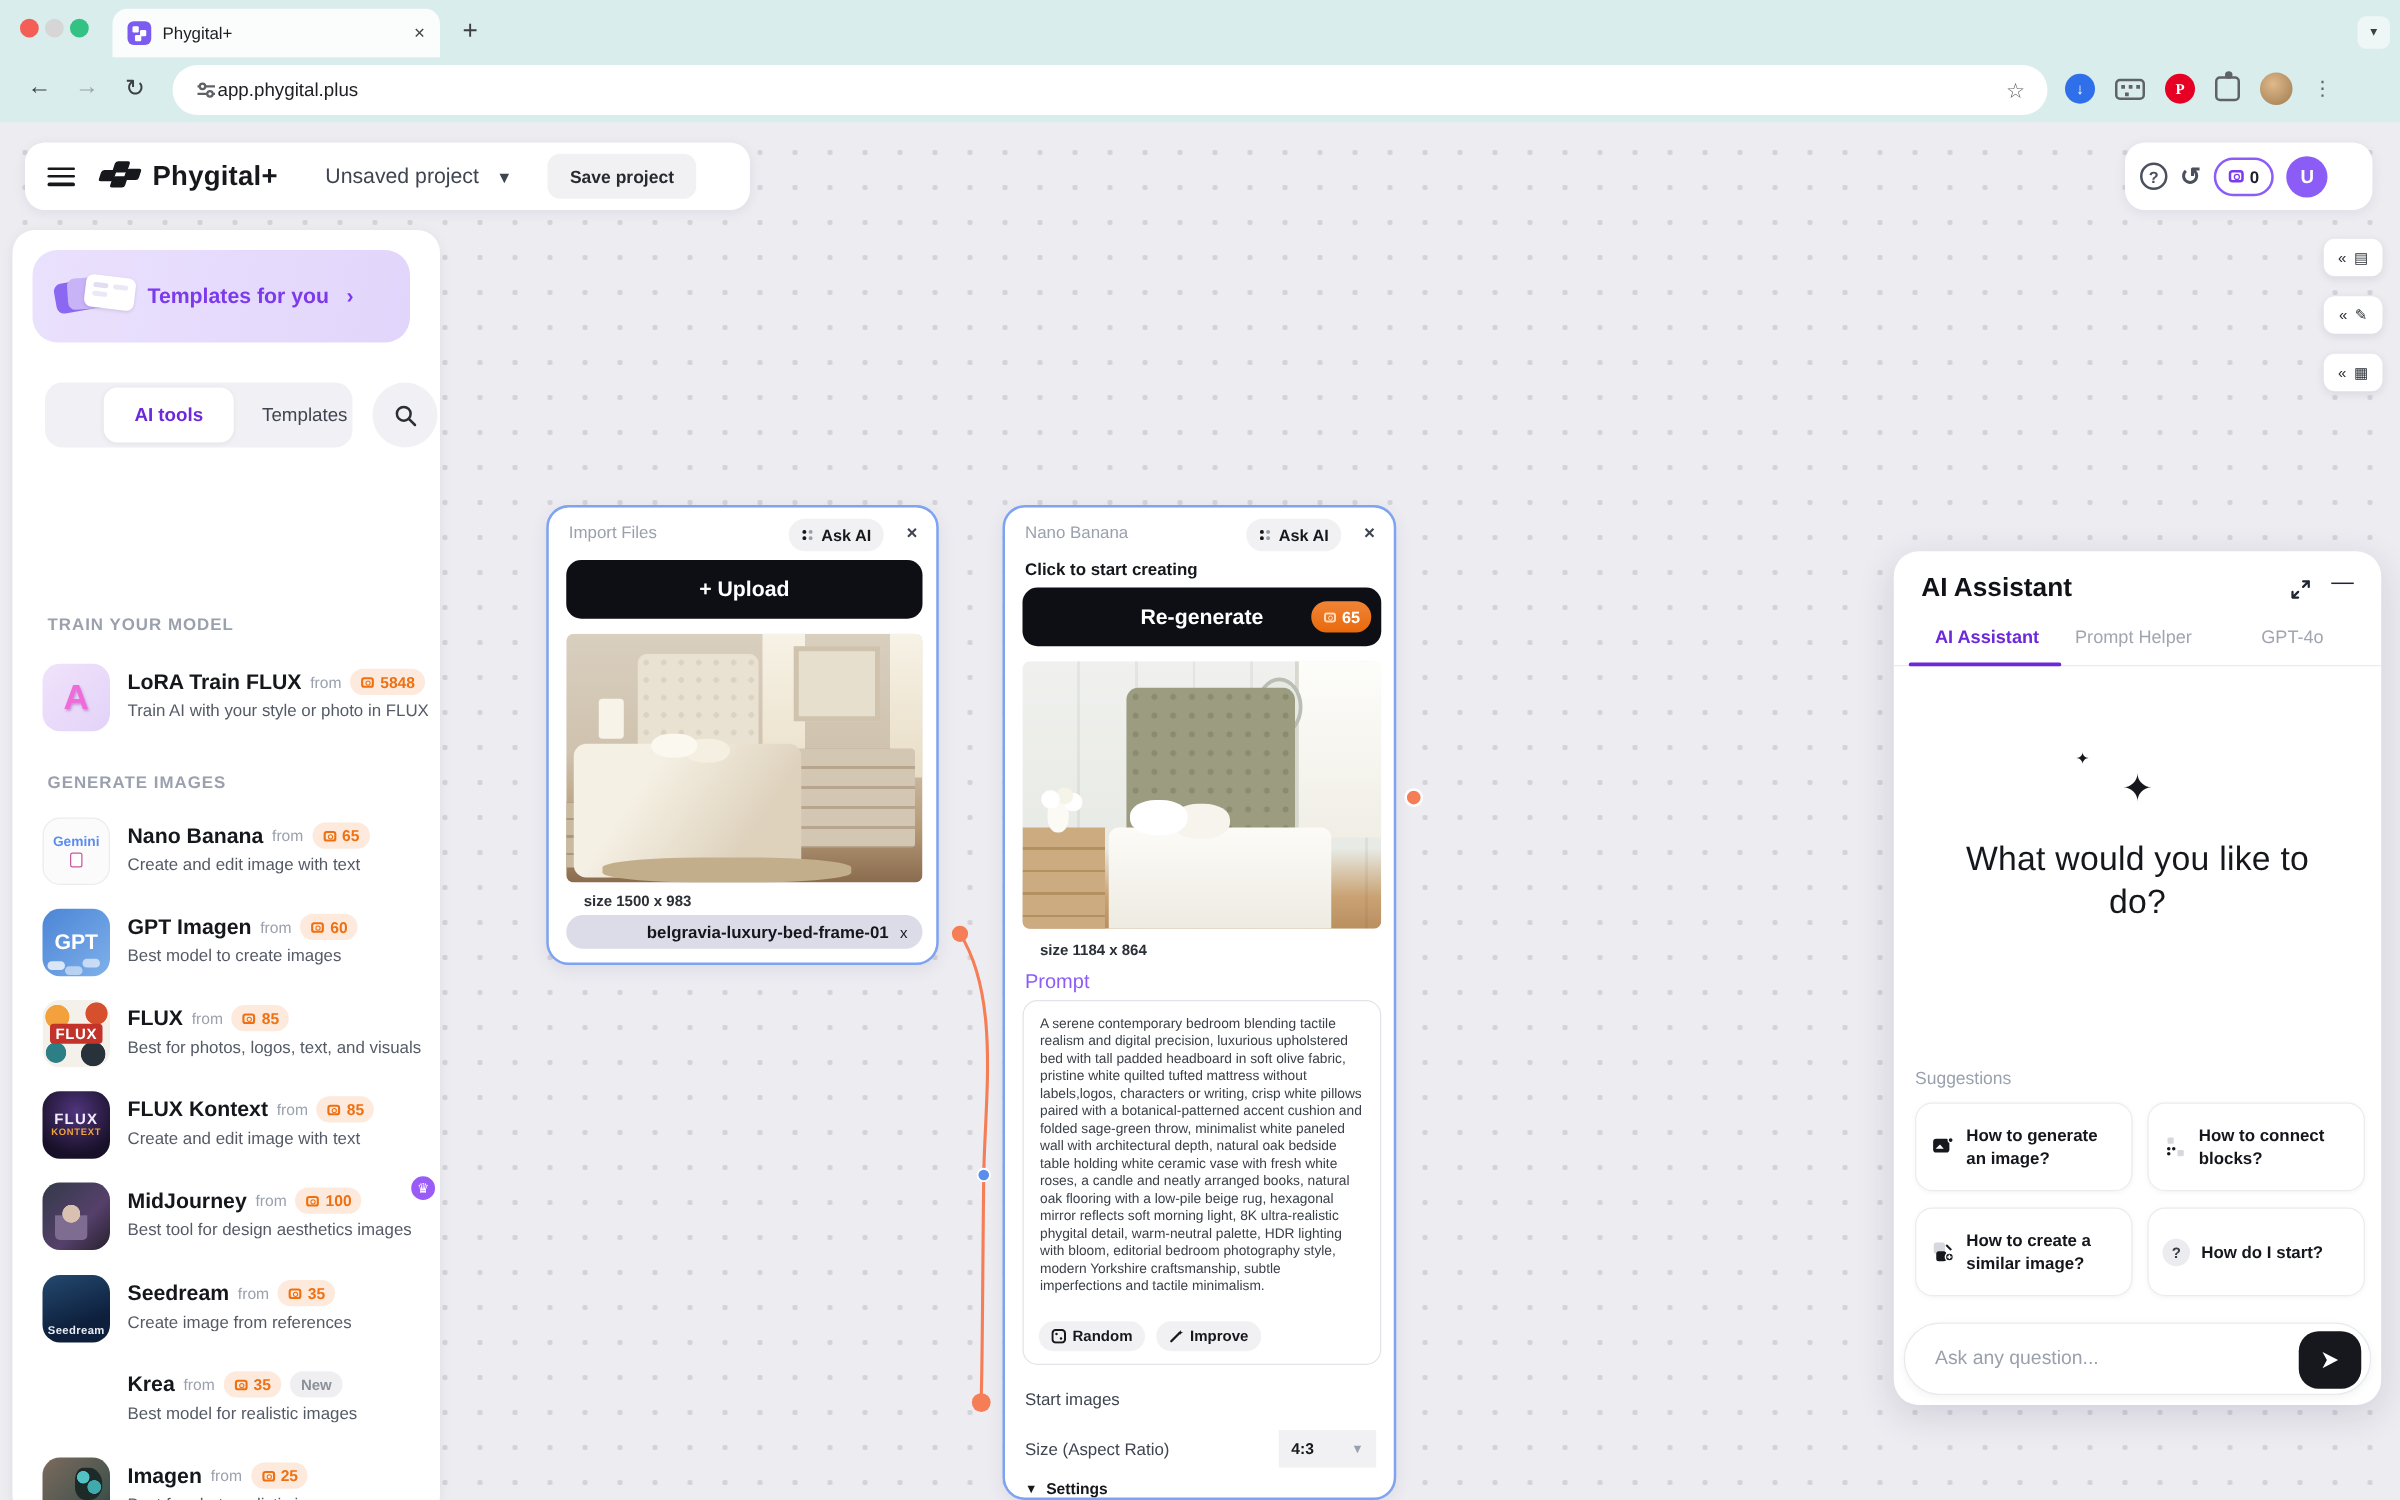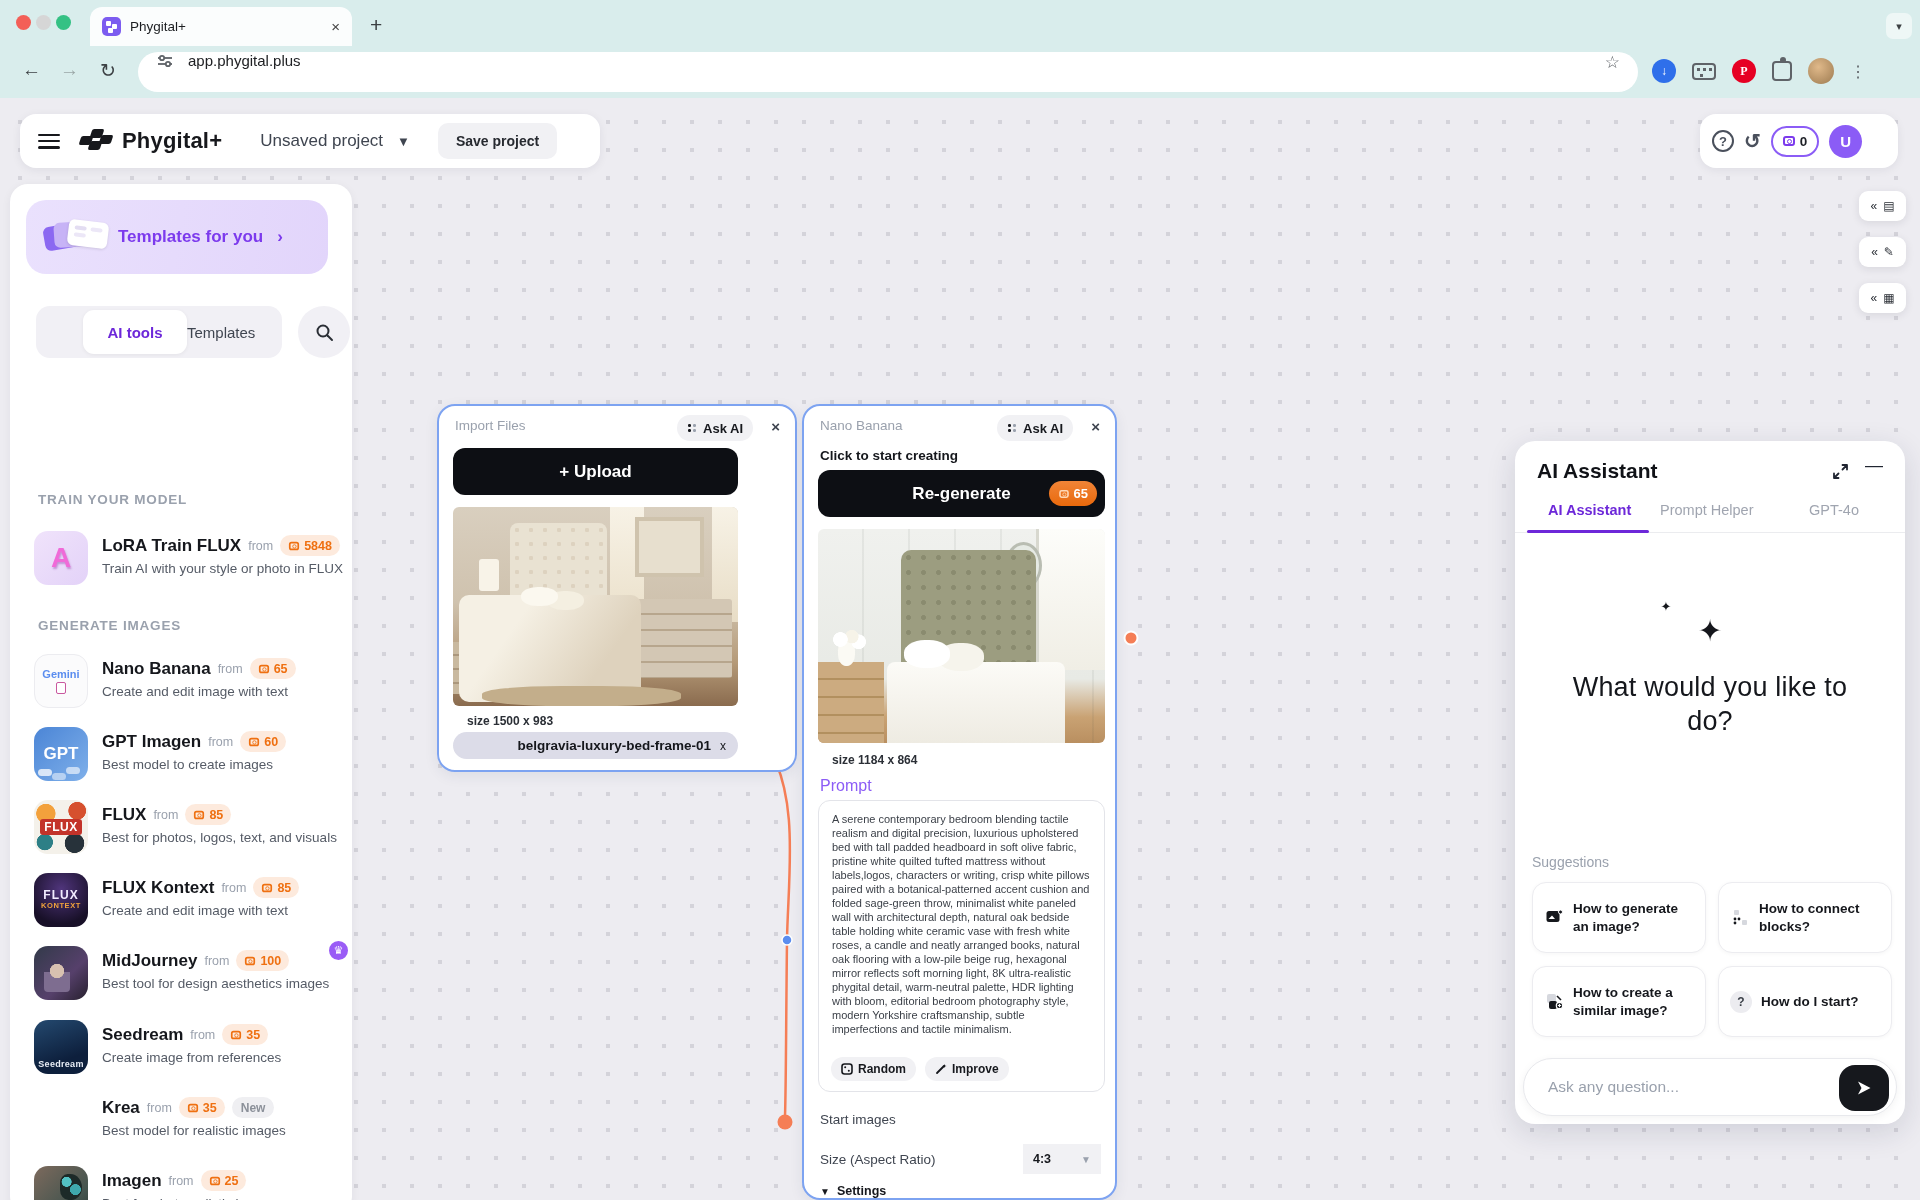--- a/index.html
+++ b/index.html
@@ -12,21 +12,21 @@
   .tlight{position:absolute;top:15px;width:15px;height:15px;border-radius:50%;}
   #tab{position:absolute;left:90px;top:7px;width:262px;height:39px;background:#fbfdfd;border-radius:12px 12px 0 0;display:flex;align-items:center;padding:0 12px;gap:9px;}
   #tab .fav{width:19px;height:19px;border-radius:5px;background:#7c5cf0;position:relative;flex:none;}
   #tab .fav::after{content:"";position:absolute;left:4px;top:4px;width:5px;height:5px;background:#fff;border-radius:1px;box-shadow:6px 3px 0 #fff,2px 7px 0 #fff;}
   #tab .ttl{font-size:13.5px;color:#1c1e21;flex:1;}
   #tab .x{color:#444;font-size:15px;}
   .newtab{position:absolute;left:370px;top:13px;font-size:21px;color:#3c4043;}
   .tabchev{position:absolute;left:1886px;top:13px;width:26px;height:26px;background:#eef7f6;border-radius:7px;color:#3c4043;font-size:11px;text-align:center;line-height:26px;}
   #toolbar{position:absolute;left:0;top:46px;width:1920px;height:52px;background:#d9edec;}
   .navic{position:absolute;top:13px;font-size:19px;color:#3c4043;}
-  #urlbar{position:absolute;left:138px;top:6px;width:1500px;height:40px;background:#fff;border-radius:20px;display:flex;padding:0 18px;gap:14px;}
+  #urlbar{position:absolute;left:138px;top:6px;width:1500px;height:40px;background:#fff;border-radius:20px;display:flex;align-items:center;padding:17px 18px;}
   #urlbar .url{font-size:15px;color:#202124;flex:1;}
   .extrow{position:absolute;top:12px;display:flex;gap:16px;align-items:center;}
   .extdot{width:24px;height:24px;border-radius:50%;display:flex;align-items:center;justify-content:center;color:#fff;font-size:12px;font-weight:700;}
   .kbd{width:24px;height:17px;border:2px solid #5f6368;border-radius:4px;position:relative;}
   .kbd::after{content:"";position:absolute;left:3px;top:3px;width:3px;height:3px;background:#5f6368;box-shadow:6px 0 0 #5f6368,12px 0 0 #5f6368,3px 6px 0 #5f6368;}
   .puzzle{width:20px;height:20px;border:2px solid #5f6368;border-radius:4px;position:relative;}
   .puzzle::after{content:"";position:absolute;left:6px;top:-6px;width:6px;height:6px;border-radius:50%;background:#5f6368;}
   .profc{width:26px;height:26px;border-radius:50%;background:radial-gradient(circle at 40% 35%,#e0b98a,#9c7a50);}
   .menu3{color:#5f6368;font-size:16px;letter-spacing:0;}
 
@@ -63,21 +63,21 @@
   .cards-art{position:relative;width:66px;height:40px;margin-left:18px;flex:none;}
   .cards-art i{position:absolute;border-radius:6px;}
   .cards-art .c1{left:0;top:8px;width:34px;height:24px;background:#8b68f1;transform:rotate(-10deg);}
   .cards-art .c2{left:10px;top:5px;width:36px;height:25px;background:#c7b3f6;transform:rotate(-4deg);}
   .cards-art .c3{left:24px;top:4px;width:40px;height:26px;background:#fff;transform:rotate(7deg);box-shadow:0 1px 3px rgba(0,0,0,.12);}
   .cards-art .c3::after{content:"";position:absolute;left:6px;top:6px;width:12px;height:4px;background:#e3ddf2;border-radius:2px;box-shadow:0 7px 0 #ece7f7,16px 0 0 #ece7f7;}
   #banner .blabel{font-size:17px;font-weight:800;color:#7c3aed;margin-left:8px;}
   #banner .bchev{color:#7c3aed;font-size:17px;font-weight:700;margin-left:14px;}
   #tabsrow{position:absolute;left:26px;top:122px;width:246px;height:52px;background:#f1f0f5;border-radius:14px;display:flex;align-items:center;padding:4px;}
   .tab-ai{background:#fff;border-radius:11px;height:44px;flex:0 0 104px;display:flex;align-items:center;justify-content:center;font-size:15px;font-weight:700;color:#6d28d9;box-shadow:0 1px 4px rgba(0,0,0,.06);margin-left:43px;}
-  .tab-tpl{flex:1;text-align:left;font-size:15px;font-weight:500;color:#3f4550;}
+  .tab-tpl{flex:1;text-align:right;font-size:15px;font-weight:500;color:#3f4550;}
   #searchbtn{position:absolute;left:288px;top:122px;width:52px;height:52px;border-radius:50%;background:#f1f0f5;display:flex;align-items:center;justify-content:center;}
   .seclbl{position:absolute;left:28px;font-size:13.5px;font-weight:700;color:#9aa1ad;letter-spacing:.8px;}
   .tool{position:absolute;left:24px;width:310px;height:62px;}
   .ticon{position:absolute;left:0;top:0;width:54px;height:54px;border-radius:14px;overflow:hidden;}
   .trow{position:absolute;left:68px;top:4px;display:flex;align-items:center;gap:7px;white-space:nowrap;}
   .tname{font-size:17px;font-weight:700;color:#15171c;}
   .tfrom{font-size:12.5px;color:#9aa1ad;}
   .tbadge{height:21px;background:#fdeadd;border-radius:11px;display:flex;align-items:center;gap:4px;padding:0 8px;font-size:12.5px;font-weight:700;color:#ef7011;}
   .tbadge .coin{transform:scale(.85);}
   .tnew{height:21px;background:#efeff2;border-radius:11px;padding:0 9px;font-size:12px;font-weight:600;color:#8b9099;display:flex;align-items:center;}
@@ -413,21 +413,21 @@
 
     <svg id="edges">
       <path d="M 768,649 C 800,700 788,780 787,842 C 786,930 786,990 785,1018" stroke="#f57e56" stroke-width="2.5" fill="none"></path>
       <circle cx="768" cy="649" r="6.5" fill="#f57e56"></circle>
       <circle cx="787" cy="842" r="5" fill="#5b8def" stroke="#fff" stroke-width="1.5"></circle>
       <circle cx="785" cy="1024" r="7.5" fill="#f57e56"></circle>
       <circle cx="1131" cy="540" r="6.5" fill="#f57e56" stroke="#fff" stroke-width="2"></circle>
     </svg>
     <span class="portlbl" style="left:1110px;top:532px">1</span>
 
-    <div class="node" style="left:437px;top:306px;width:360px;height:368px">
+    <div class="node" style="left:437px;top:306px;width:314px;height:368px">
       <span class="ntitle">Import Files</span>
       <span class="askai" style="right:42px">
           <span class="drag4"></span>
           <span>Ask AI</span>
         </span>
       <span class="nclose" style="right:15px">×</span>
       <div class="blackbtn" style="top:42px;width:285px;height:47px">+  Upload</div>
       <div class="npimg" style="top:101px;width:285px;height:199px">
         <div class="scene sc-imp">
             <i class="win1"></i>

